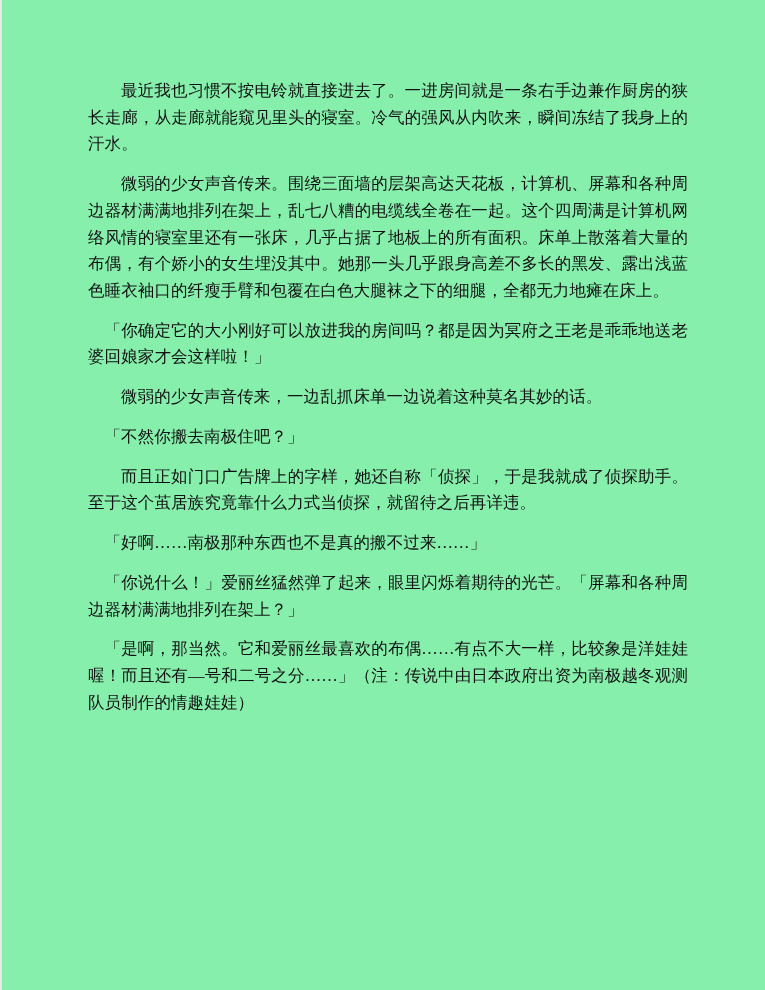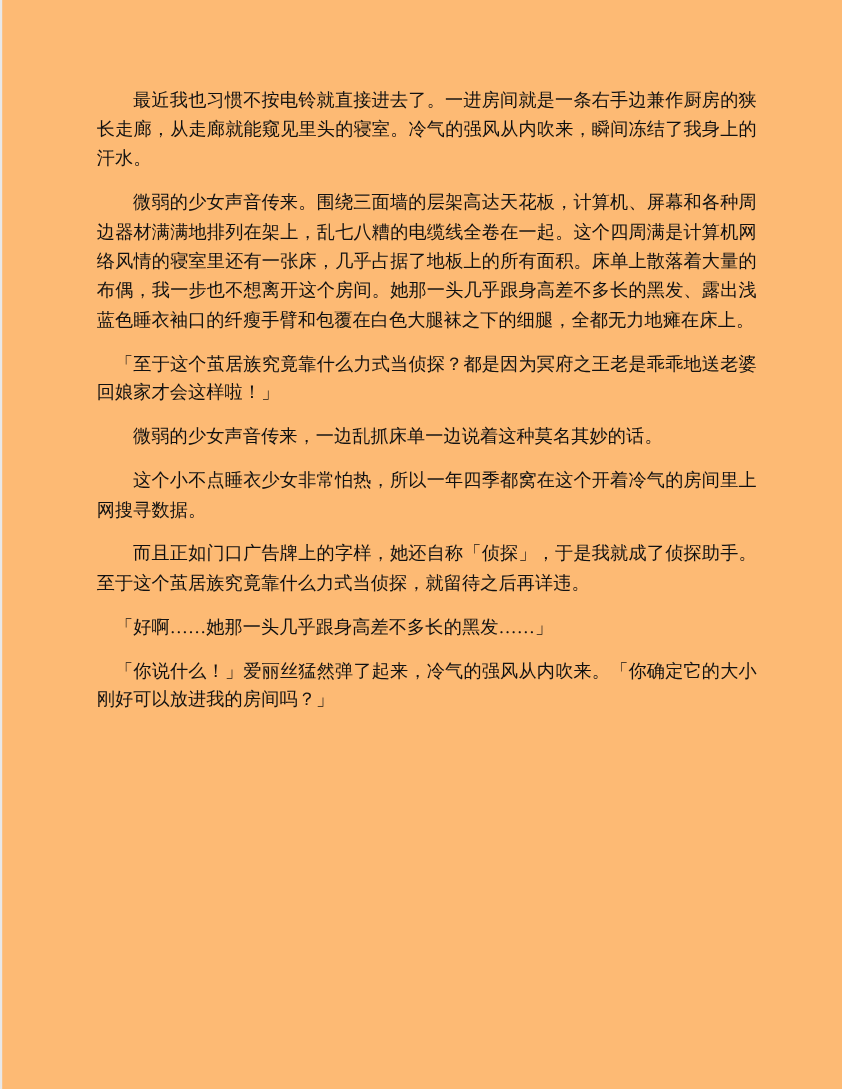--- a/index.html
+++ b/index.html
@@ -12,21 +12,21 @@
     background: #ffffff;
     font-family: "Liberation Serif", "DejaVu Serif", serif;
     color: #000000;
     overflow: hidden;
   }
   .page {
     position: relative;
     width: 765px;
     height: 990px;
     box-sizing: border-box;
-    background: #fdba74;
+    background: #86efac;
   }
   .page-border-left {
     position: absolute;
     left: 0;
     top: 0;
     width: 2px;
     height: 990px;
     background: #e8e8e8;
   }
   .content {
@@ -54,21 +54,22 @@
     margin-bottom: 0;
   }
 </style>
 </head>
 <body>
 
 <div class="page">
   <div class="page-border-left"></div>
   <div class="content">
     <p class="para indent">最近我也习惯不按电铃就直接进去了。一进房间就是一条右手边兼作厨房的狭长走廊，从走廊就能窥见里头的寝室。冷气的强风从内吹来，瞬间冻结了我身上的汗水。</p>
-    <p class="para indent">微弱的少女声音传来。围绕三面墙的层架高达天花板，计算机、屏幕和各种周边器材满满地排列在架上，乱七八糟的电缆线全卷在一起。这个四周满是计算机网络风情的寝室里还有一张床，几乎占据了地板上的所有面积。床单上散落着大量的布偶，我一步也不想离开这个房间。她那一头几乎跟身高差不多长的黑发、露出浅蓝色睡衣袖口的纤瘦手臂和包覆在白色大腿袜之下的细腿，全都无力地瘫在床上。</p>
-    <p class="para quote">「至于这个茧居族究竟靠什么力式当侦探？都是因为冥府之王老是乖乖地送老婆回娘家才会这样啦！」</p>
+    <p class="para indent">微弱的少女声音传来。围绕三面墙的层架高达天花板，计算机、屏幕和各种周边器材满满地排列在架上，乱七八糟的电缆线全卷在一起。这个四周满是计算机网络风情的寝室里还有一张床，几乎占据了地板上的所有面积。床单上散落着大量的布偶，有个娇小的女生埋没其中。她那一头几乎跟身高差不多长的黑发、露出浅蓝色睡衣袖口的纤瘦手臂和包覆在白色大腿袜之下的细腿，全都无力地瘫在床上。</p>
+    <p class="para quote">「你确定它的大小刚好可以放进我的房间吗？都是因为冥府之王老是乖乖地送老婆回娘家才会这样啦！」</p>
     <p class="para indent">微弱的少女声音传来，一边乱抓床单一边说着这种莫名其妙的话。</p>
-    <p class="para indent">这个小不点睡衣少女非常怕热，所以一年四季都窝在这个开着冷气的房间里上网搜寻数据。</p>
+    <p class="para quote">「不然你搬去南极住吧？」</p>
     <p class="para indent">而且正如门口广告牌上的字样，她还自称「侦探」，于是我就成了侦探助手。至于这个茧居族究竟靠什么力式当侦探，就留待之后再详违。</p>
-    <p class="para quote">「好啊……她那一头几乎跟身高差不多长的黑发……」</p>
-    <p class="para quote">「你说什么！」爱丽丝猛然弹了起来，冷气的强风从内吹来。「你确定它的大小刚好可以放进我的房间吗？」</p>
+    <p class="para quote">「好啊……南极那种东西也不是真的搬不过来……」</p>
+    <p class="para quote">「你说什么！」爱丽丝猛然弹了起来，眼里闪烁着期待的光芒。「屏幕和各种周边器材满满地排列在架上？」</p>
+    <p class="para quote">「是啊，那当然。它和爱丽丝最喜欢的布偶……有点不大一样，比较象是洋娃娃喔！而且还有—号和二号之分……」（注：传说中由日本政府出资为南极越冬观测队员制作的情趣娃娃）</p>
   </div>
 </div>
 
 </body></html>

